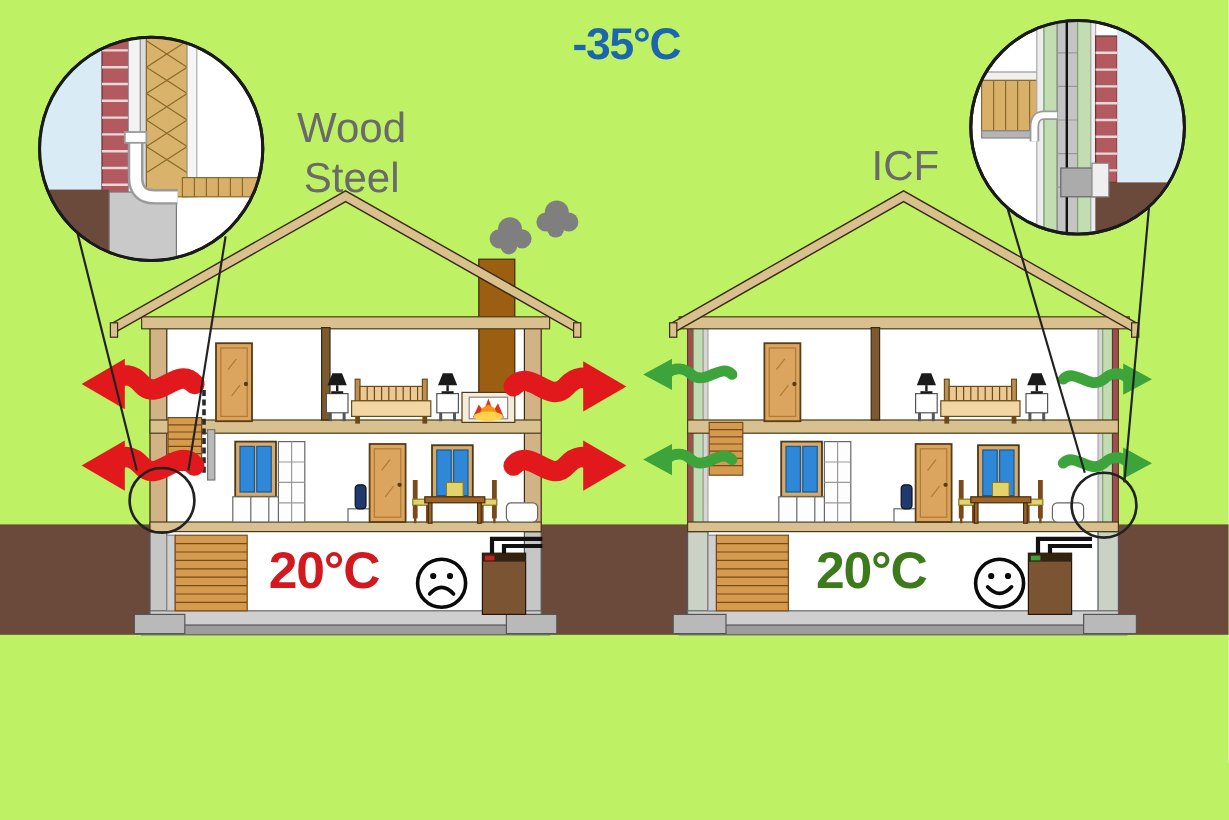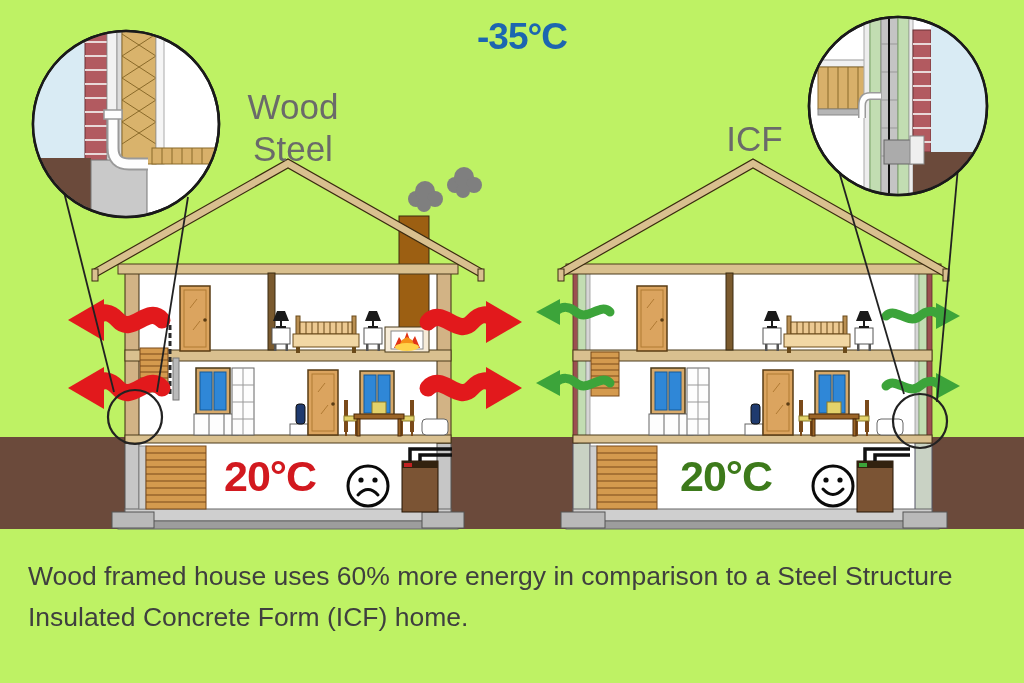--- a/index.html
+++ b/index.html
@@ -322,18 +322,14 @@
 <div class="ovl house-label wood-label">
   <div>Wood</div>
   <div>Steel</div>
 </div>
 
 <div class="ovl house-label icf-label">ICF</div>
 
 <div class="ovl inside-temp wood-temp">20°C</div>
 <div class="ovl inside-temp icf-temp">20°C</div>
 
-<div class="ovl caption">
-  <div>Wood framed house uses 60% more energy in comparison to a Steel Structure</div>
-  <div>Insulated Concrete Form (ICF) home.</div>
+
 </div>
 
-</div>
-
 </body></html>

